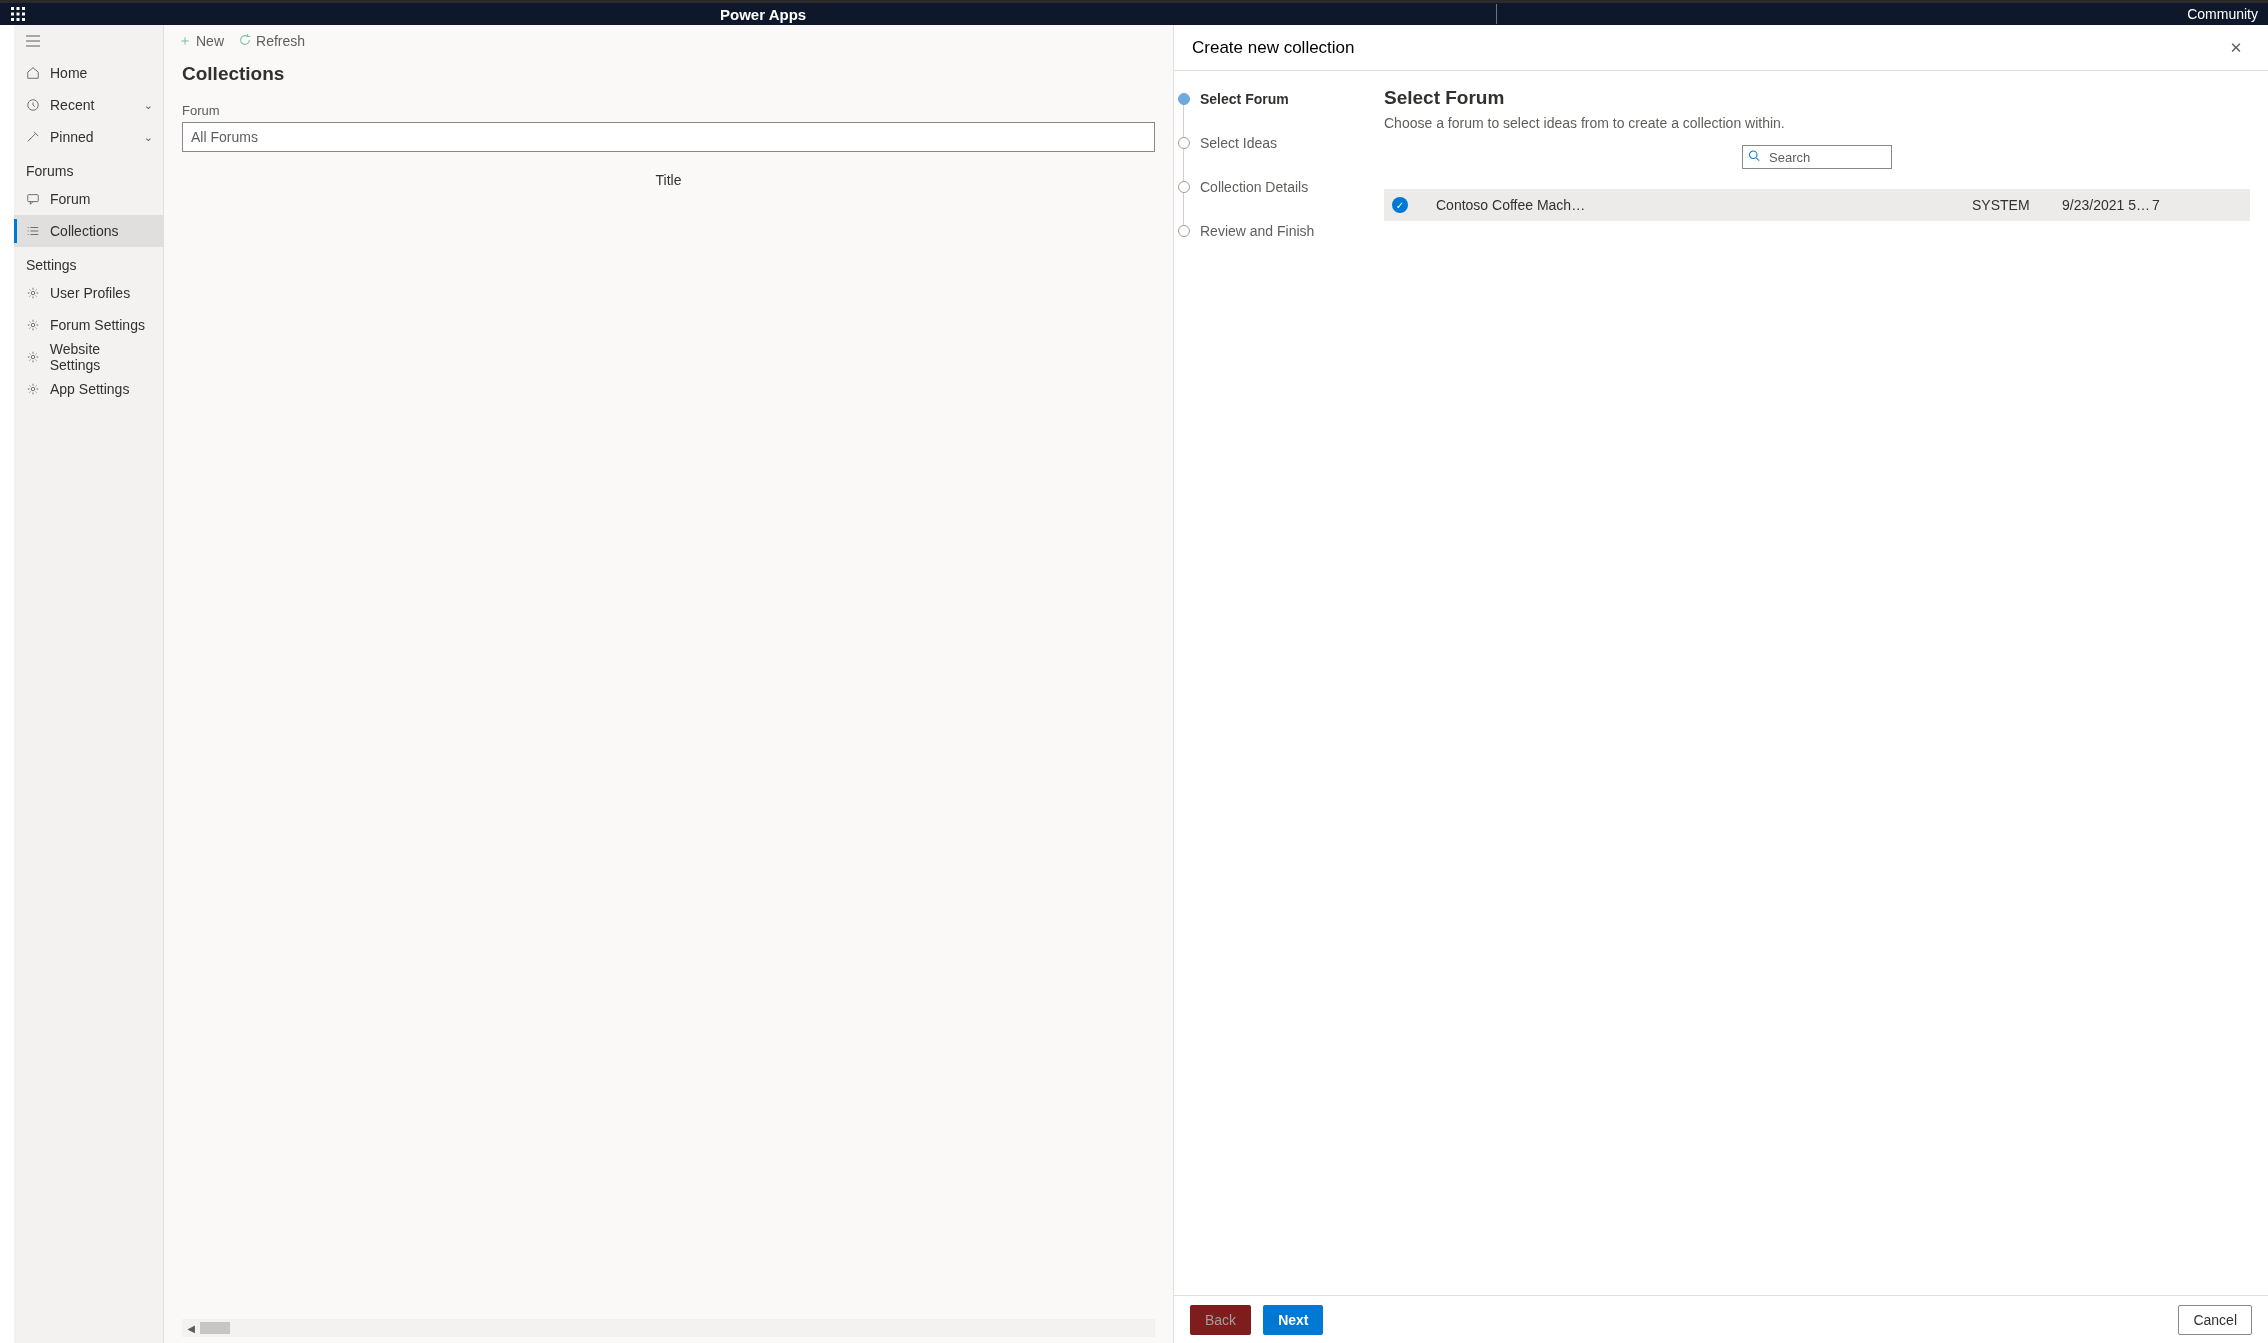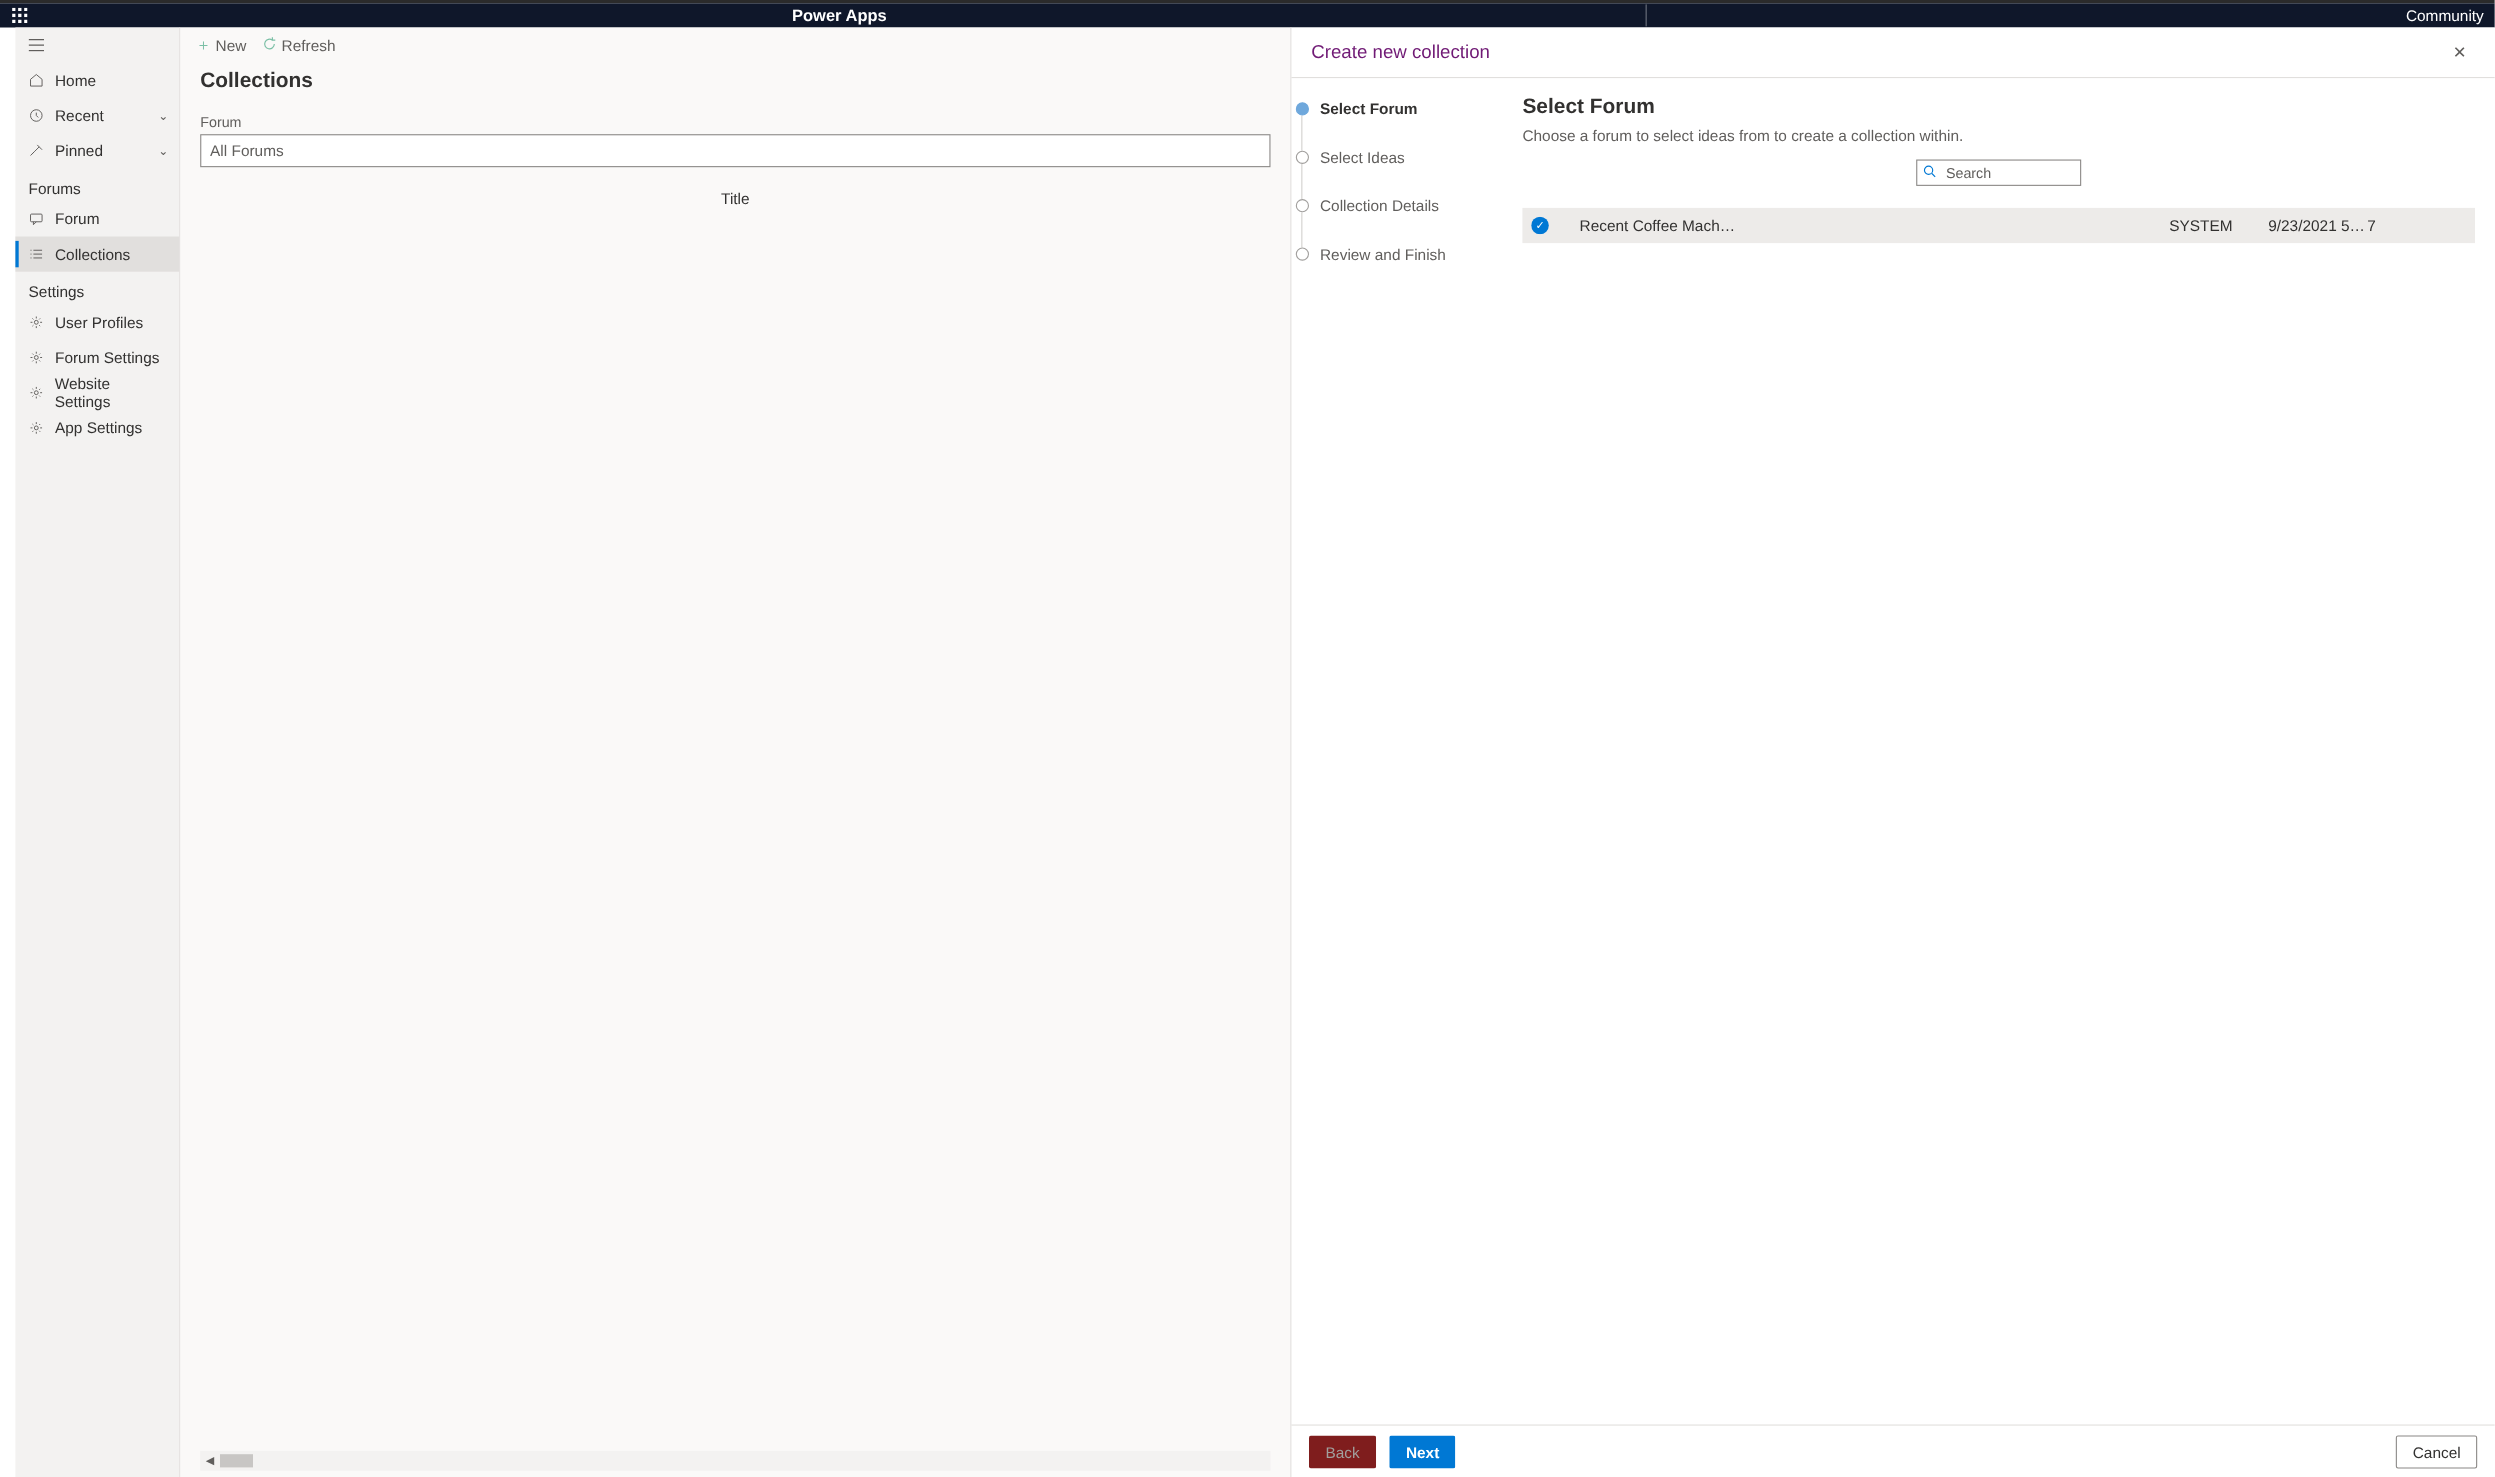--- a/index.html
+++ b/index.html
@@ -41,21 +41,21 @@
   .mid-input::placeholder { color: #605e5c; }
   .mid-table-head { margin-top: 14px; display: flex; padding: 0 4px; }
   .mid-th { flex: 1; font-size: 14px; color: #323130; text-align: left; padding: 6px 0; }
   .mid-scroll { margin-top: auto; height: 18px; background: #f3f2f1; display: flex; align-items: center; }
   .mid-scroll .arrow { width: 18px; display: flex; justify-content: center; color: #605e5c; font-size: 10px; cursor: pointer; }
   .mid-scroll .thumb { width: 30px; height: 12px; background: #c8c6c4; border-radius: 0; }
 
   
   .panel { width: 1095px; border-left: 1px solid #e1dfdd; display: flex; flex-direction: column; background: #fff; }
   .panel-header { height: 46px; display: flex; align-items: center; padding: 0 18px; border-bottom: 1px solid #e1dfdd; }
-  .panel-title { font-size: 17px; color: #701a75; }
+  .panel-title { font-size: 17px; color: #000000; }
   .panel-close { width: 28px; height: 28px; display: flex; align-items: center; justify-content: center; cursor: pointer; color: #605e5c; font-size: 15px; border-radius: 2px; }
   .panel-body { flex: 1; display: flex; min-height: 0; }
 
   
   .steps { width: 210px; padding: 20px 0 0 4px; }
   .step { display: flex; align-items: flex-start; min-height: 44px; position: relative; }
   .step .dot { width: 12px; height: 12px; border-radius: 50%; border: 1px solid #a19f9d; background: #fff; margin: 2px 10px 0 0; flex-shrink: 0; position: relative; z-index: 2; }
   .step.current .dot { background: #6fa8dc; border-color: #6fa8dc; }
   .step-lbl { font-size: 14px; color: #605e5c; }
   .step.current .step-lbl { color: #323130; font-weight: 600; }
@@ -293,21 +293,21 @@
           </div>
         </div>
 
         <div class="grid">
           <div class="grid-row">
             <div class="cell col-check">
               <div class="checkmark">
                 <span>✓</span>
               </div>
             </div>
-            <div class="cell col-title">Recent Coffee Mach…</div>
+            <div class="cell col-title">Contoso Coffee Mach…</div>
             <div class="cell col-author">SYSTEM</div>
             <div class="cell col-created">9/23/2021 5:2…</div>
             <div class="cell col-idea">7</div>
           </div>
         </div>
 
       </div>
     </div>
     <div class="panel-footer">
       <button class="btn btn-disabled">Back</button>

